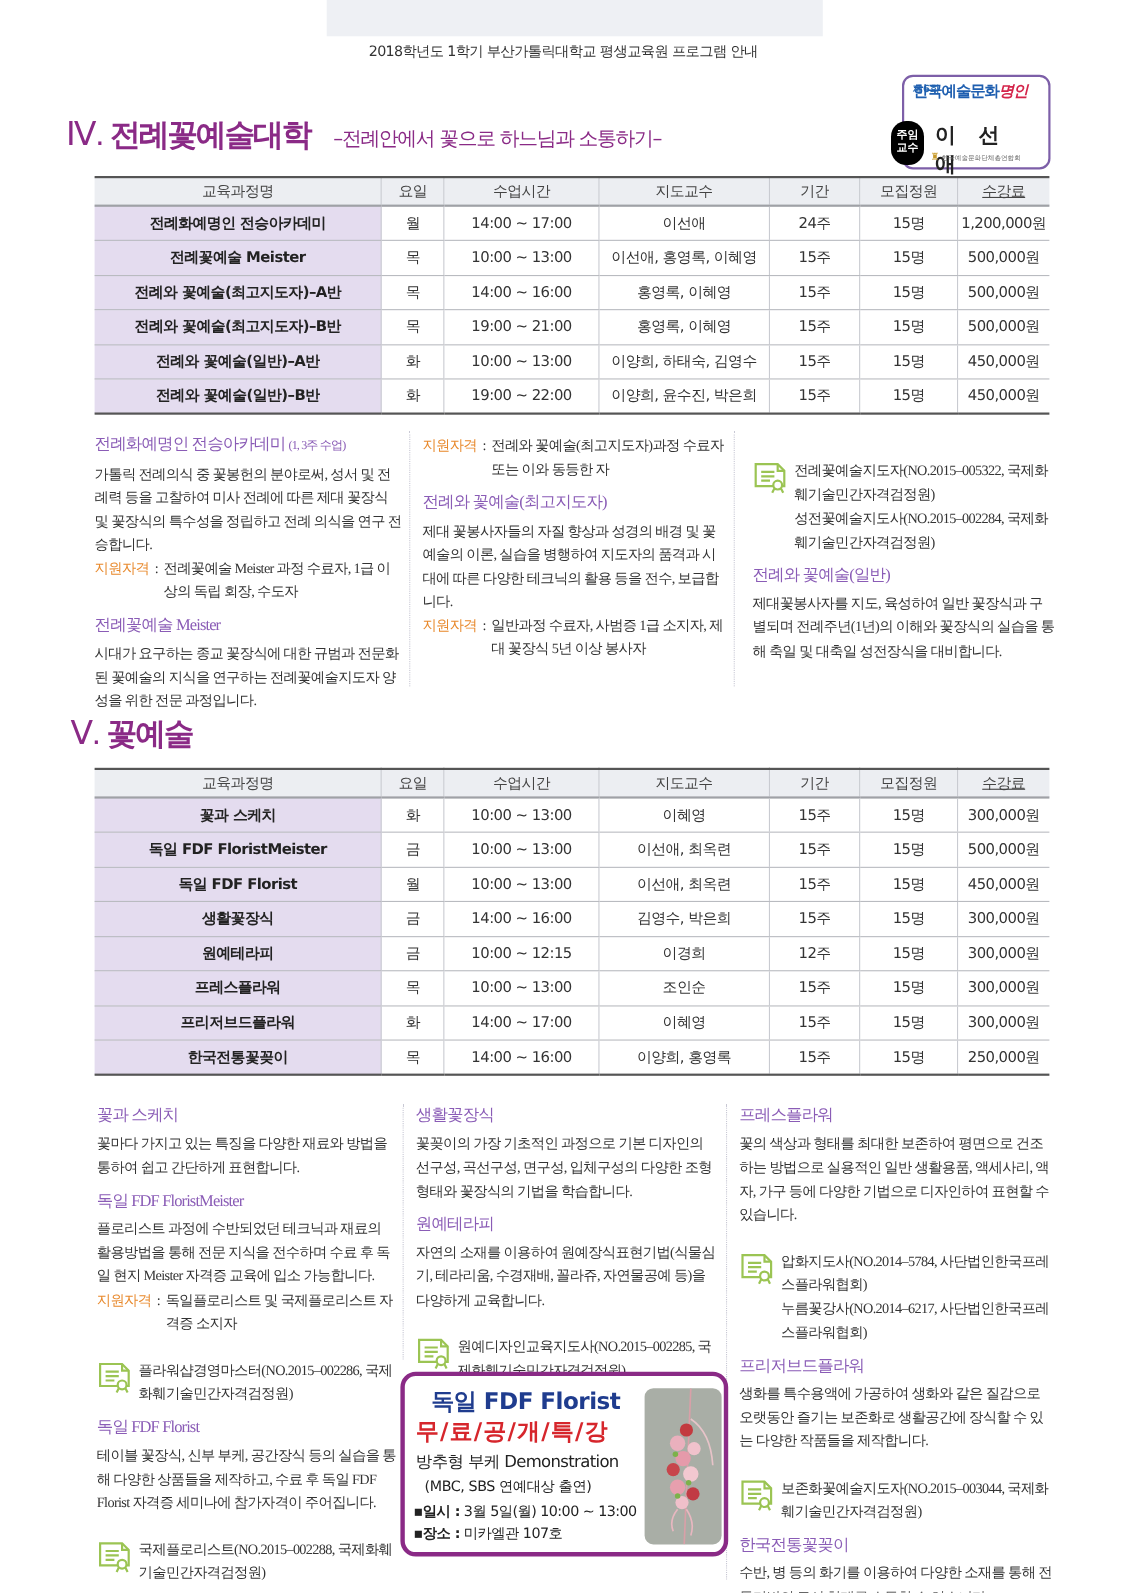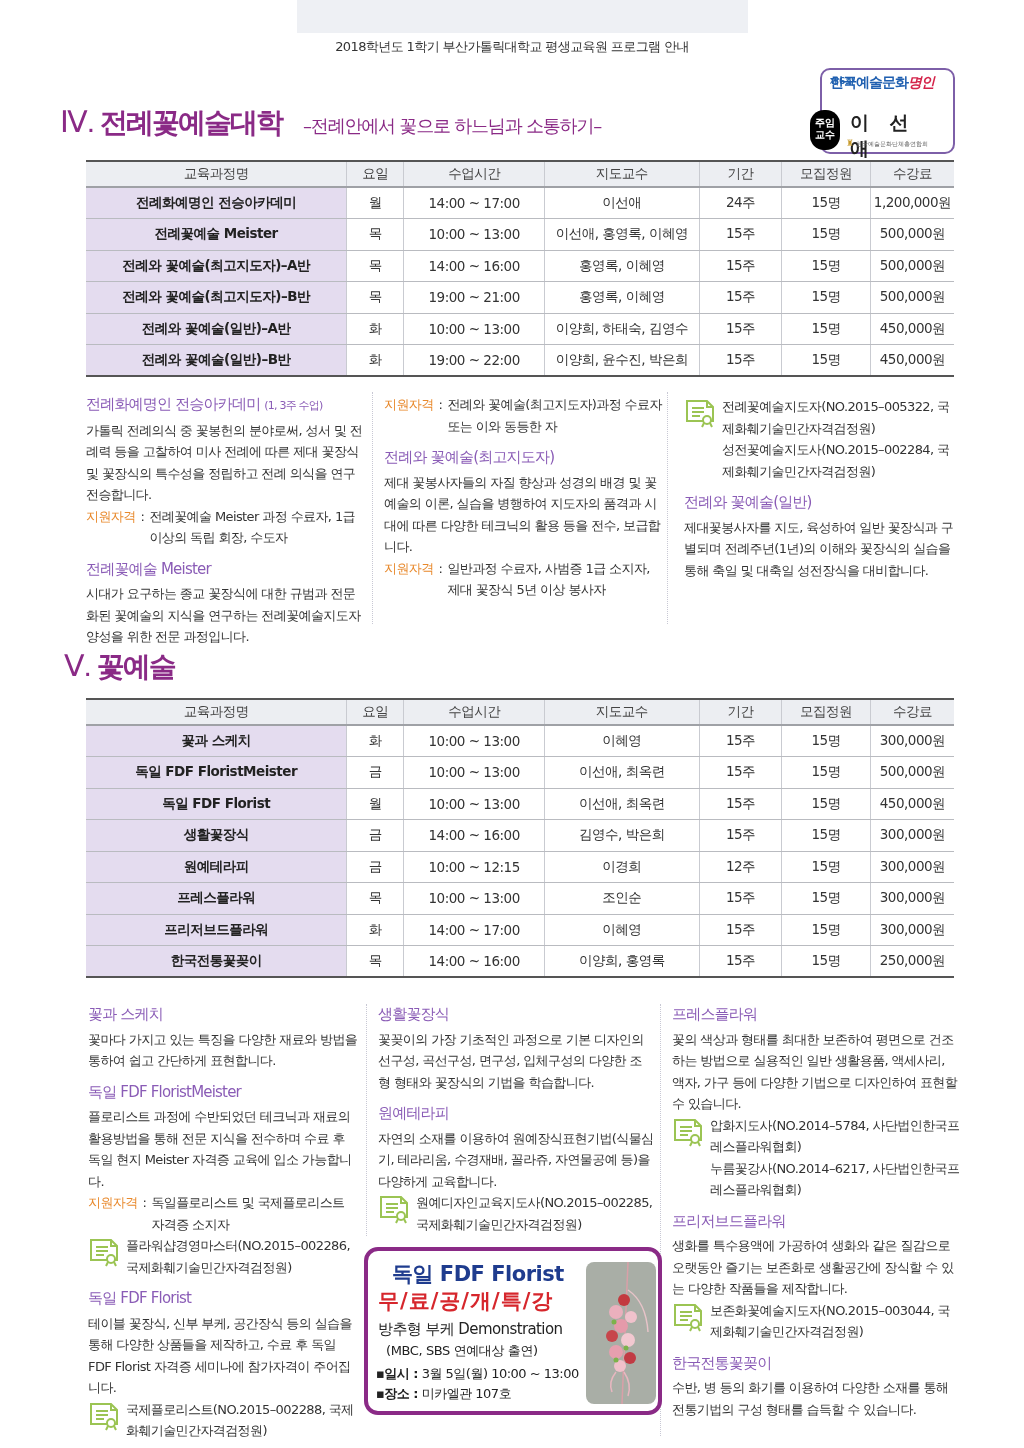--- a/index.html
+++ b/index.html
@@ -28,32 +28,32 @@
 
   
   table.course { position: absolute; left: 86px; width: 868px; border-collapse: collapse; font-size: 13.5px; letter-spacing: -0.5px; }
   table.course th { background: #eceef2; font-weight: normal; color: #444; height: 26px; border-left: 1px solid #c9cbd1; border-bottom: 2px solid #9fa1a6; }
   table.course thead tr { border-top: 2px solid #555; }
   table.course td { height: 31.5px; text-align: center; border-left: 1px solid #c9cbd1; border-bottom: 1px solid #b9bbc0; color: #333; }
   table.course tbody tr:last-child td { border-bottom: 2px solid #555; }
   table.course th:first-child, table.course td:first-child { border-left: none; margin-left: 28px; }
   table.course td.name { background: #e4dcef; font-weight: bold; color: #222; }
   .c-name { width: 256px; } .c-day { width: 56px; } .c-time { width: 138px; } .c-prof { width: 152px; }
-  .c-dur { width: 81px; } .c-cap { width: 87px; } .c-fee { width: 82px; }
+  .c-dur { width: 81px; } .c-cap { width: 87px; } .c-fee { width: 82px; text-decoration: underline; }
 
   
-  .col { position: absolute; font-size: 13px; line-height: 21.5px; color: #333; letter-spacing: -0.6px; }
+  .col { position: absolute; font-size: 13px; line-height: 21.5px; color: #333; letter-spacing: -0.6px; font-family: Liberation Serif, serif; }
   .col h4 { color: #8a5cb6; font-size: 15px; font-weight: normal; margin-bottom: 3px; letter-spacing: -0.8px; }
   .col h4 .small { font-size: 11px; }
   .col .block { margin-bottom: 10px; }
   .elig { display: flex; }
   .elig-label { color: #e8892c; white-space: nowrap; }
   .elig-sep { margin: 0 5px; }
   .elig-text { flex: 1; }
-  .cert { display: flex; }
+  .cert { display: flex; margin-top: 21px; }
   .cert-icon { width: 38px; flex-shrink: 0; padding-top: 2px; }
   .cert-text { flex: 1; }
   .vline { position: absolute; width: 0; border-left: 1px dotted #c8c8d4; }
 
   
   .promo { position: absolute; left: 364px; top: 1247px; width: 298px; height: 168px; border: 4px solid #8a2a86; border-radius: 14px; background: #fff; }
   .promo-title { position: absolute; left: 24px; top: 9px; font-size: 21px; font-weight: bold; color: #1f3c8e; letter-spacing: -0.5px; }
   .promo-free { position: absolute; left: 10px; top: 36px; font-size: 21px; font-weight: bold; color: #d6262c; letter-spacing: 1px; }
   .promo-demo { position: absolute; left: 10px; top: 69px; font-size: 15px; color: #222; letter-spacing: -0.6px; }
   .promo-guest { position: absolute; left: 18px; top: 91px; font-size: 13px; color: #222; letter-spacing: -0.4px; }

